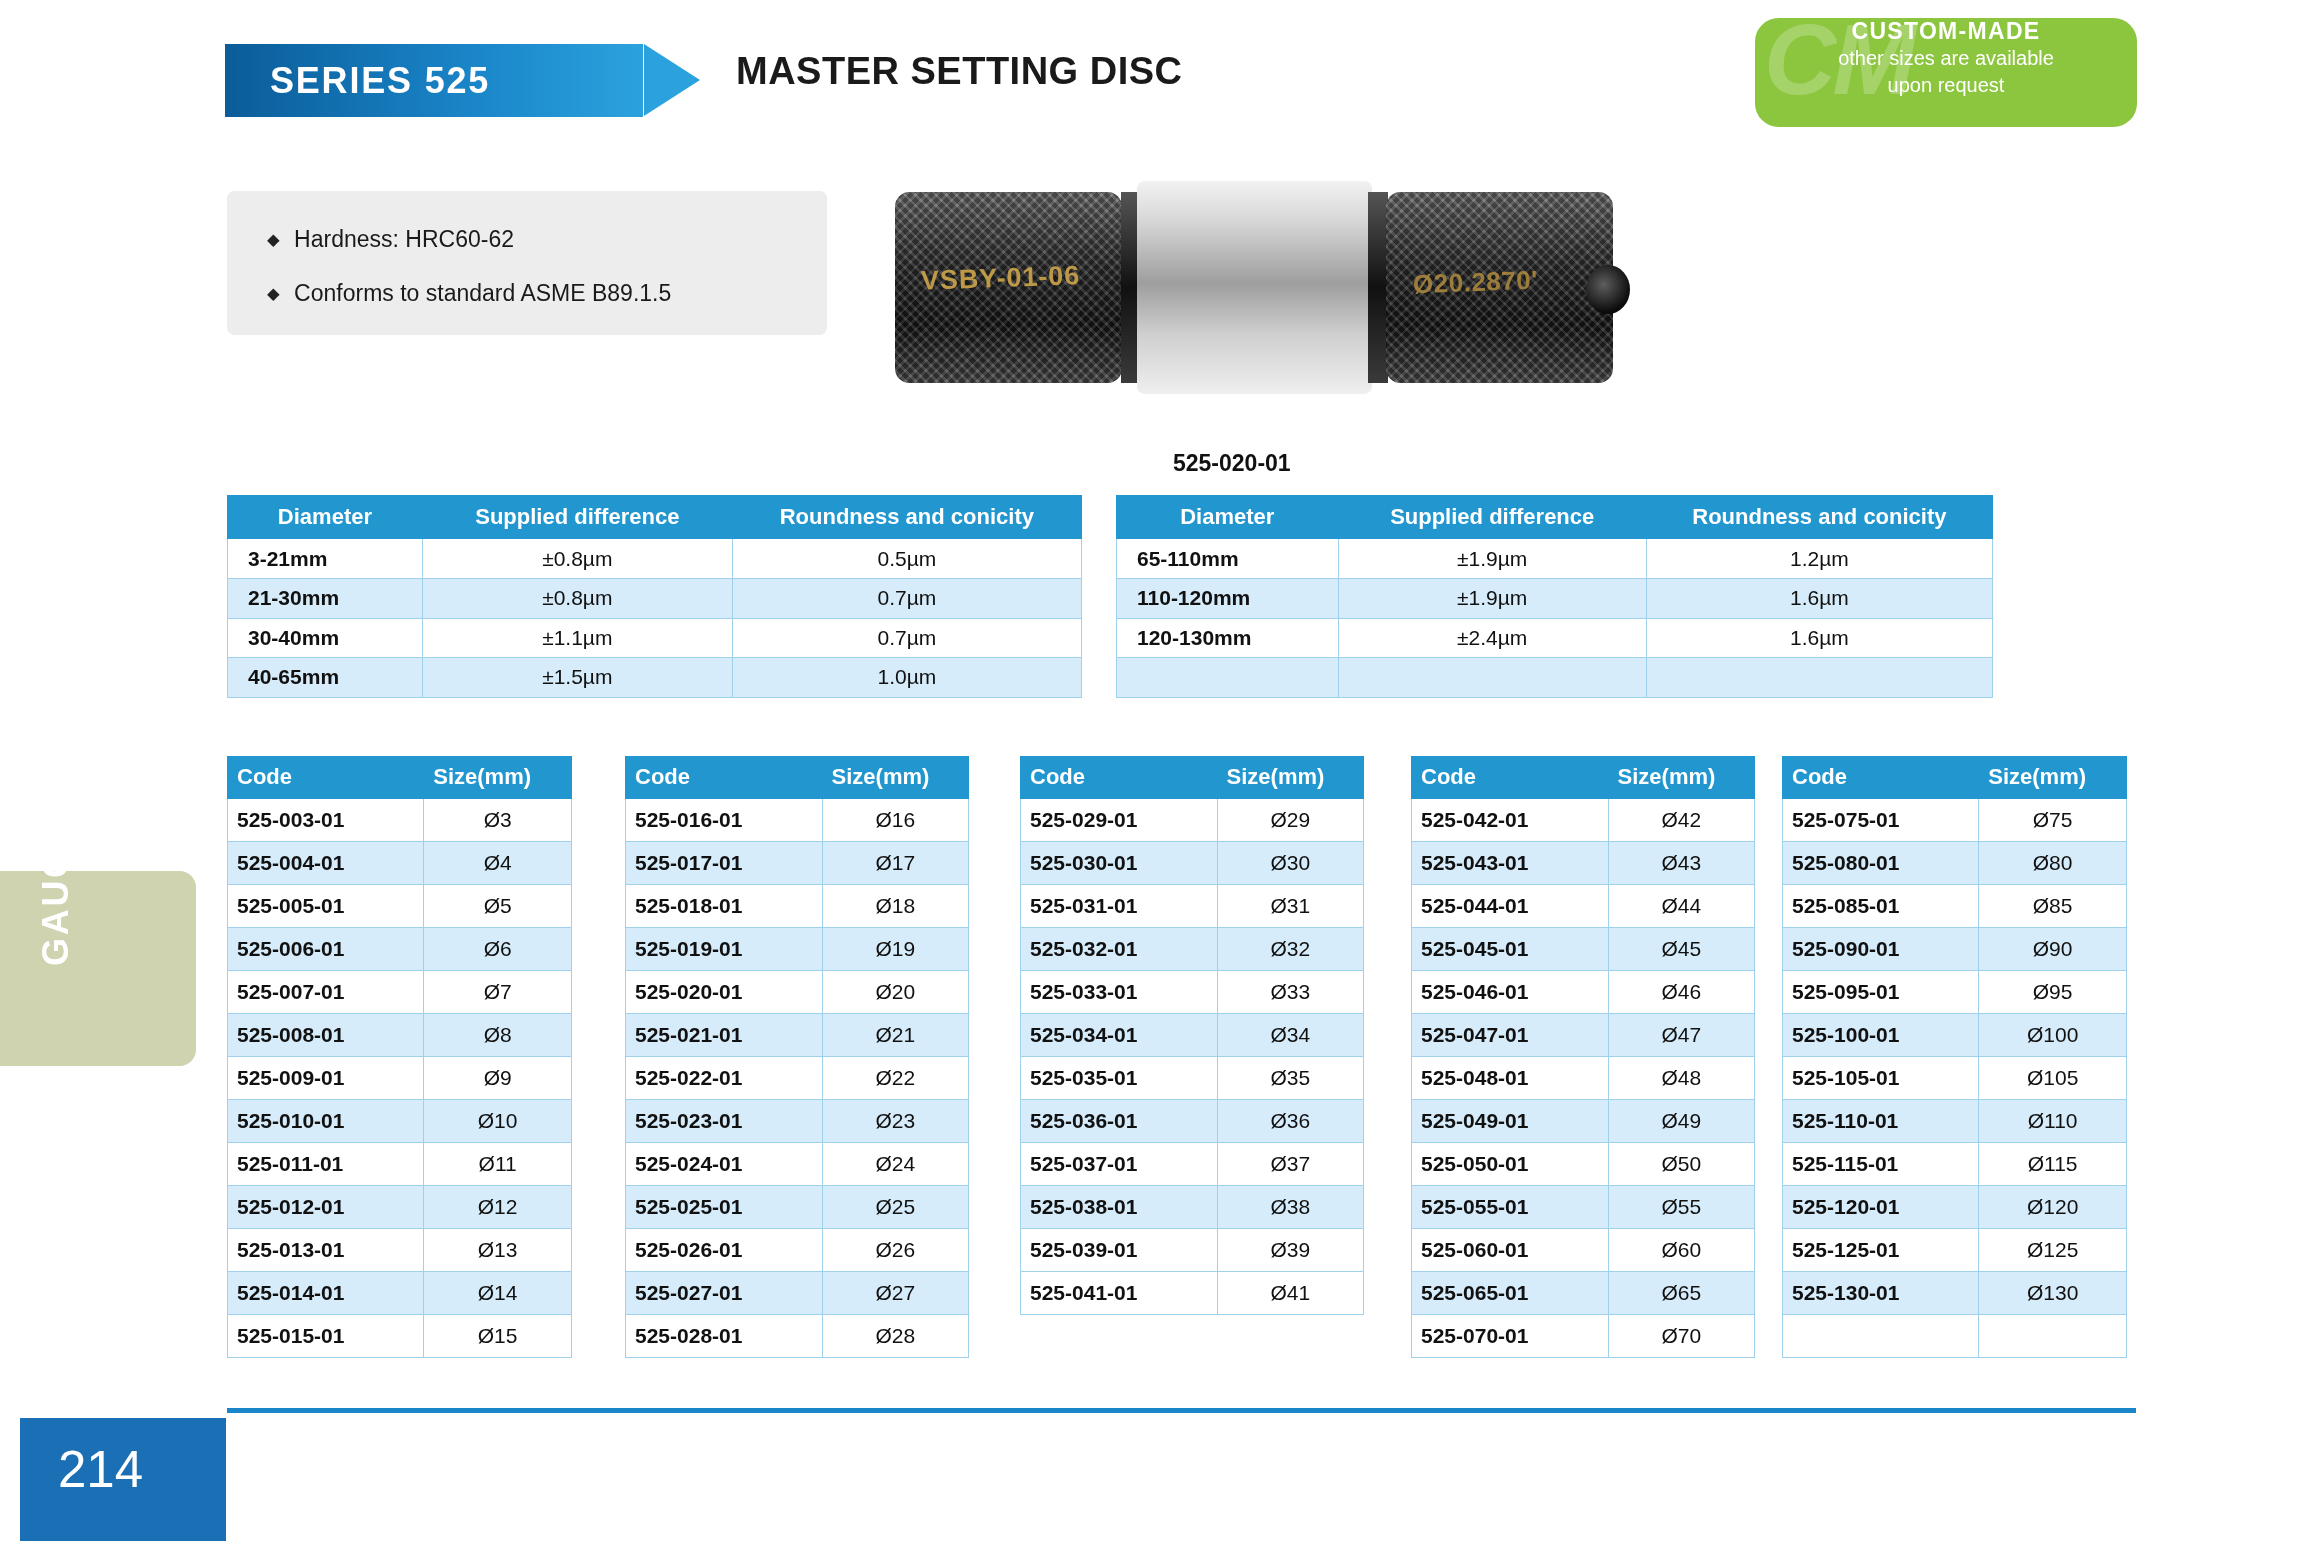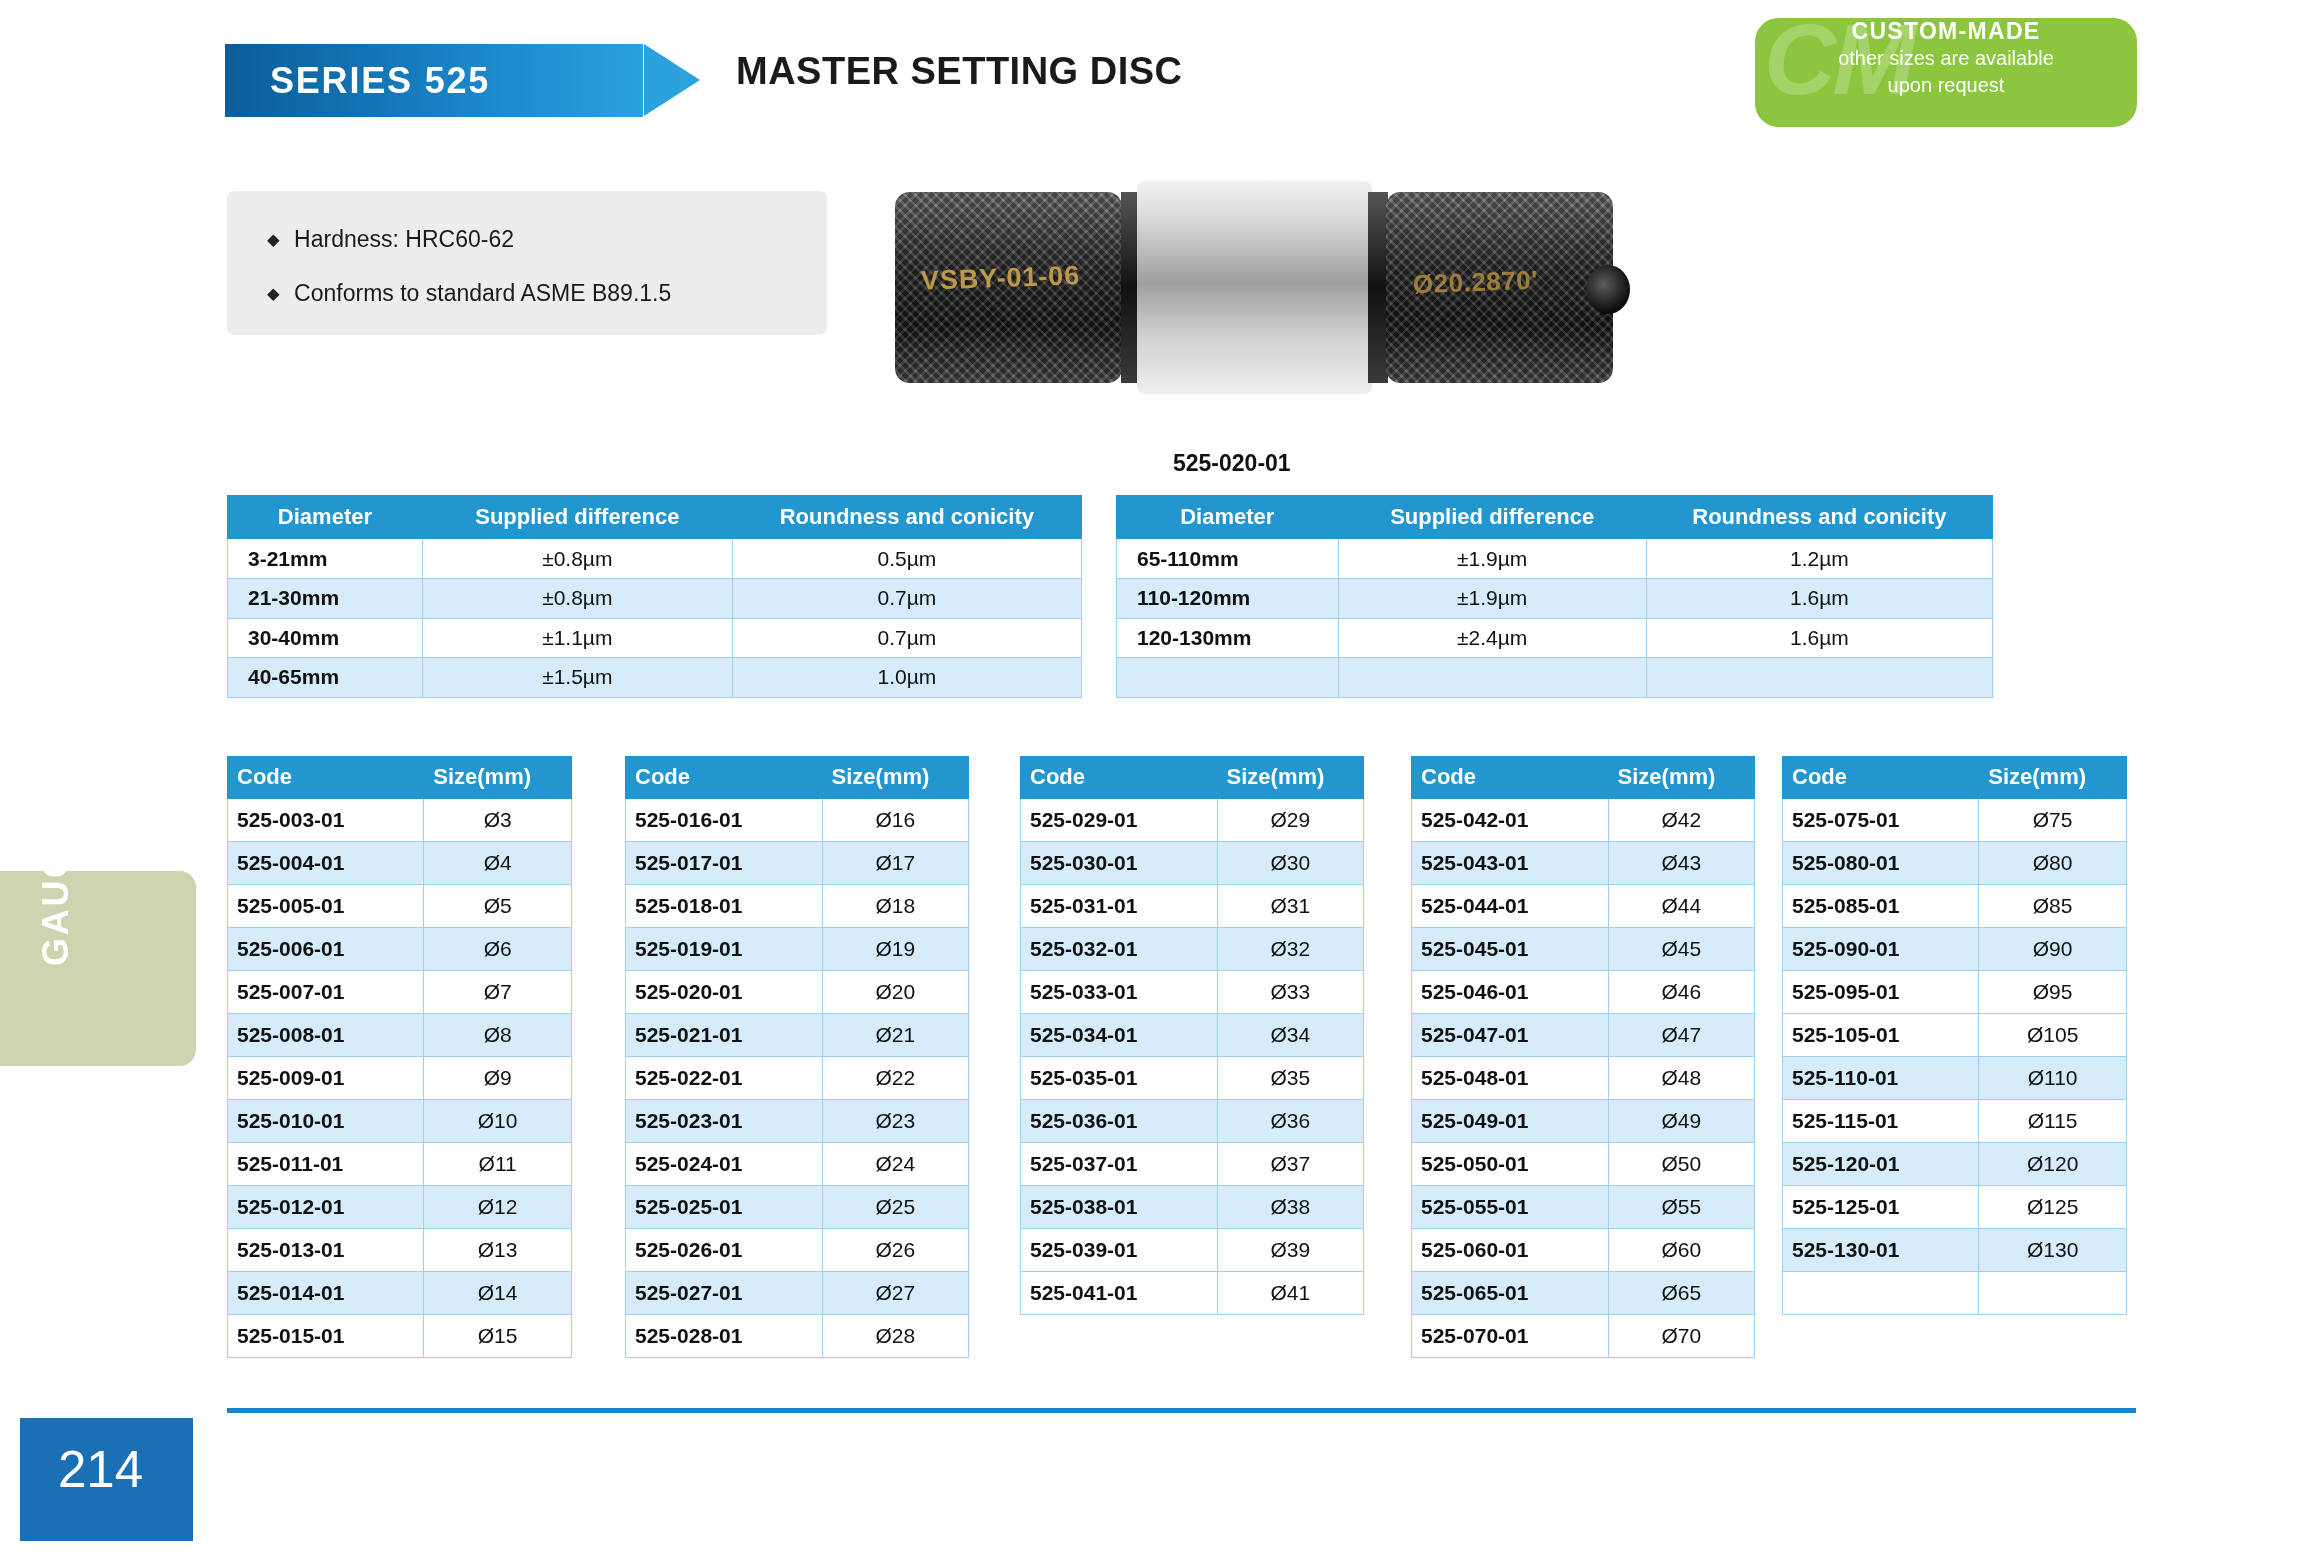--- a/index.html
+++ b/index.html
@@ -293,21 +293,21 @@
     left: 227px;
     top: 1408px;
     width: 1909px;
     height: 4.5px;
     background: #1a86c9;
   }
   #page-number-box {
     position: absolute;
     left: 20px;
     top: 1418px;
-    width: 173px;
+    width: 206px;
     height: 123px;
     background: #1a6fb5;
   }
   #page-number {
     position: absolute;
     left: 38px;
     top: 22px;
     color: #ffffff;
     font-size: 51px;
     font-weight: normal;
@@ -687,20 +687,24 @@
         <td class="size-c">Ø85</td>
       </tr>
     <tr class="even">
         <td class="code-c">525-090-01</td>
         <td class="size-c">Ø90</td>
       </tr>
     <tr class="odd">
         <td class="code-c">525-095-01</td>
         <td class="size-c">Ø95</td>
       </tr>
+    <tr class="even">
+        <td class="code-c">525-100-01</td>
+        <td class="size-c">Ø100</td>
+      </tr>
     <tr class="odd">
         <td class="code-c">525-105-01</td>
         <td class="size-c">Ø105</td>
       </tr>
     <tr class="even">
         <td class="code-c">525-110-01</td>
         <td class="size-c">Ø110</td>
       </tr>
     <tr class="odd">
         <td class="code-c">525-115-01</td>

